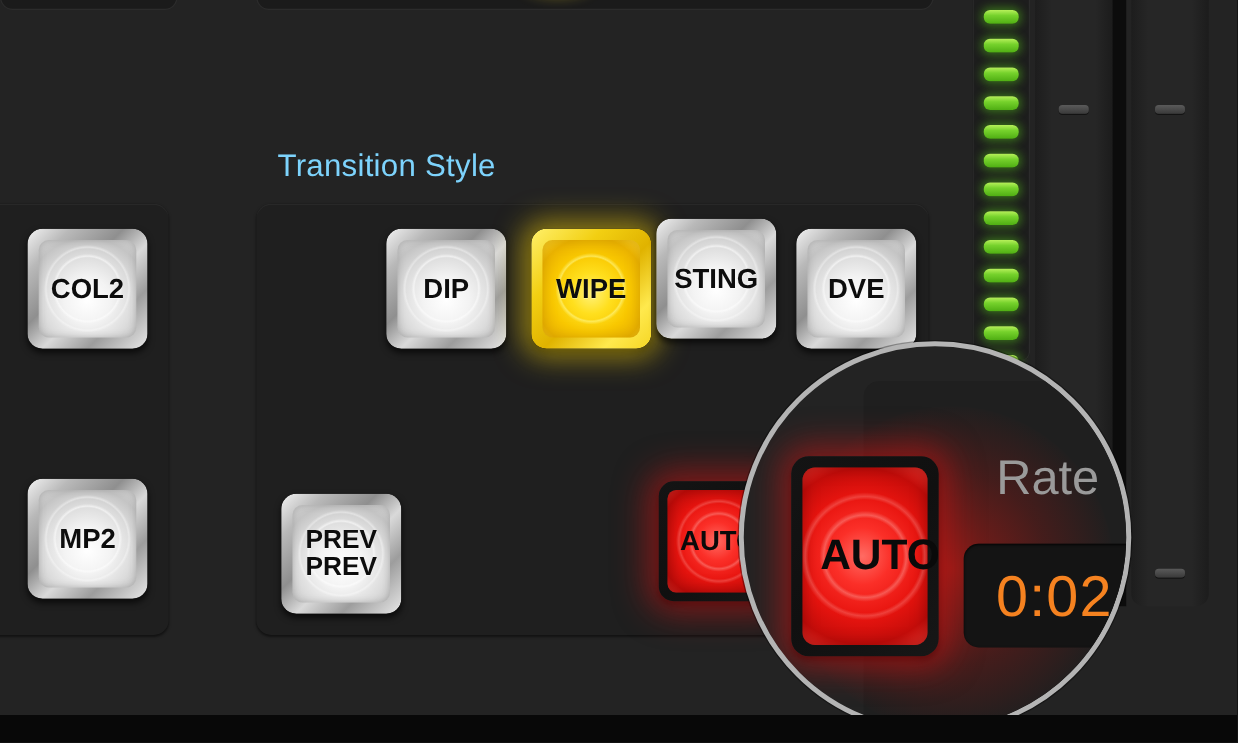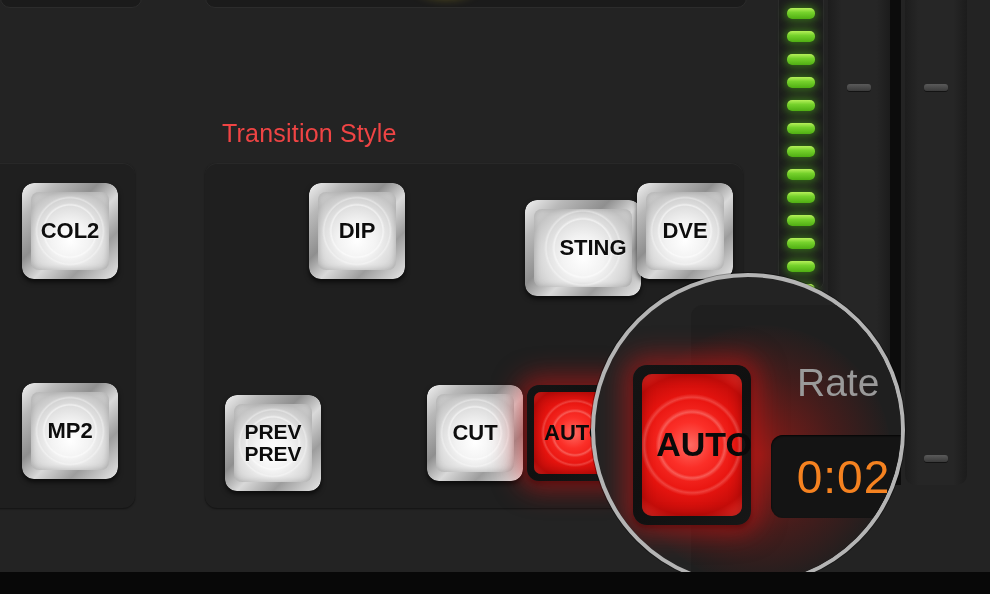--- a/index.html
+++ b/index.html
@@ -74,21 +74,21 @@
   #panel-transition {
     left: 205px;
     top: 163px;
     width: 538px;
     height: 345px;
   }
 
   
   .section-label {
     position: absolute;
-    color: #ef4444;
+    color: #7dd3fc;
     font-size: 25px;
     letter-spacing: .2px;
     font-weight: 400;
     white-space: nowrap;
   }
   #label-transition-style { left: 222px; top: 119px; }
 
   
   .btn {
     position: absolute;
@@ -330,22 +330,28 @@
   <div class="panel" id="panel-transition">
 
 
     <div class="btn" style="left:104px; top:20px;">
       <span class="bezel"></span>
       <span class="dome"></span>
       <span class="rings"></span>
       <span class="label">DIP</span>
     </div>
 
-
-    <div class="btn" style="left:320px; top:37px;padding-left:20px;">
+    <div class="btn lit-yellow" style="left:220px; top:20px;">
+      <span class="bezel"></span>
+      <span class="dome"></span>
+      <span class="rings"></span>
+      <span class="label">WIPE</span>
+    </div>
+
+    <div class="btn" style="left:320px; top:12px;">
       <span class="bezel"></span>
       <span class="dome"></span>
       <span class="rings"></span>
       <span class="label">STING</span>
     </div>
 
     <div class="btn" style="left:432px; top:20px;">
       <span class="bezel"></span>
       <span class="dome"></span>
       <span class="rings"></span>
@@ -355,26 +361,20 @@
     <div class="btn" style="left:20px; top:232px; font-size:21px;text-align:right;">
       <span class="bezel"></span>
       <span class="dome"></span>
       <span class="rings"></span>
       <span class="label">
         <span>PREV</span><br>
         <span>PREV</span>
       </span>
     </div>
 
-    <div class="btn" style="left:222px; top:222px;">
-      <span class="bezel"></span>
-      <span class="dome"></span>
-      <span class="rings"></span>
-      <span class="label">CUT</span>
-    </div>
 
     <div class="btn lit-red" style="left:322px; top:222px;">
       <span class="bezel"></span>
       <span class="dome"></span>
       <span class="rings"></span>
       <span class="label">AUTO</span>
     </div>
 
     <div class="rate-label" style="left:440px; top:196px;">Rate</div>
     <div class="rate-box" style="left:440px; top:240px; width:92px; height:52px;">

